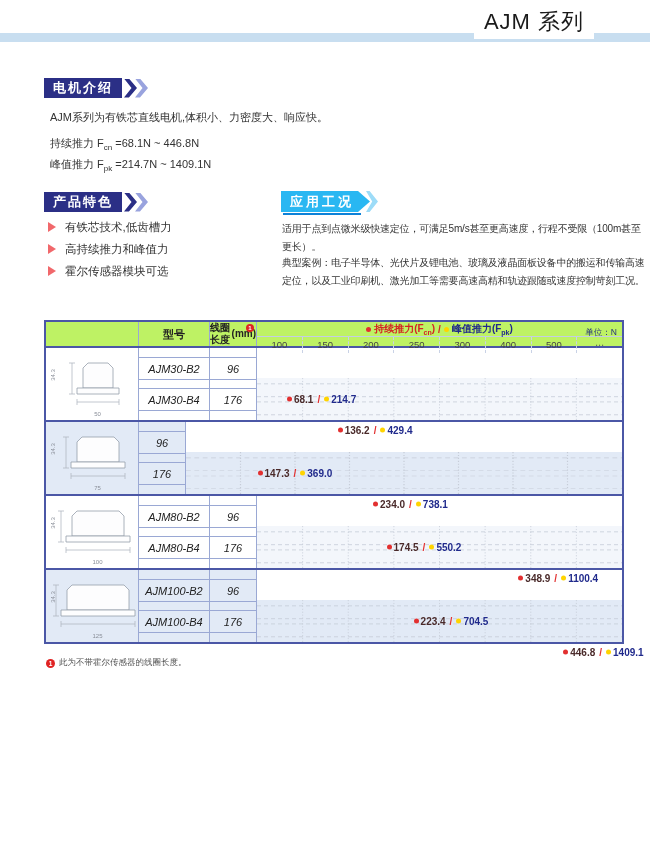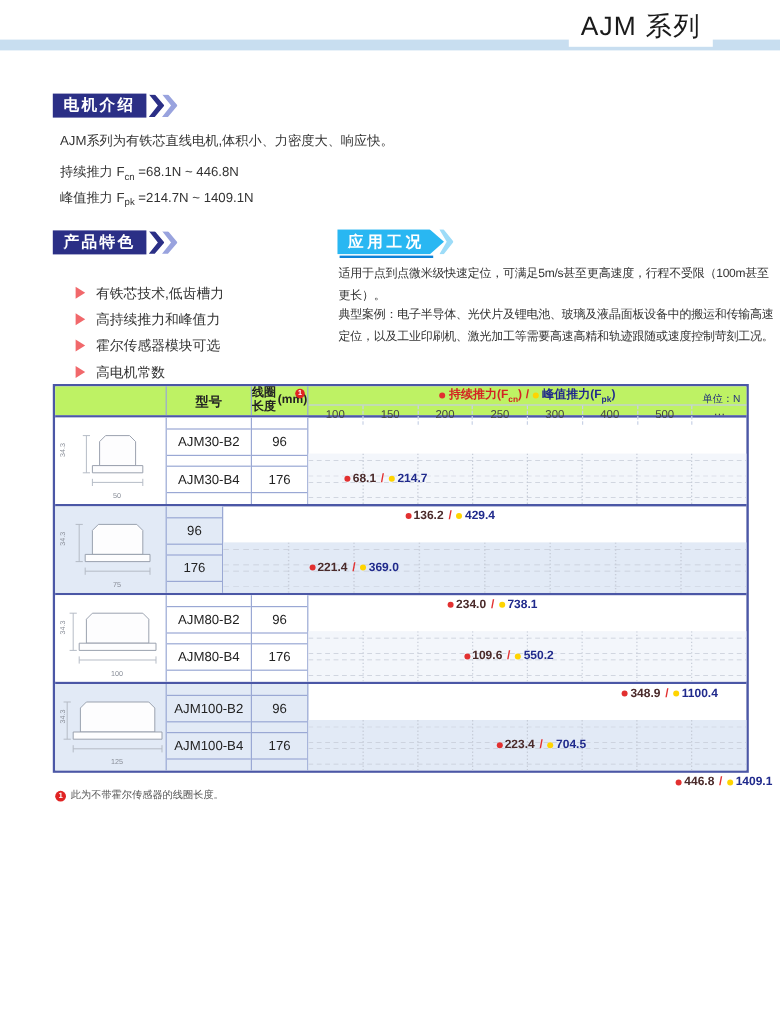--- a/index.html
+++ b/index.html
@@ -37,21 +37,21 @@
   .badge-cyan .shadow { position:absolute; left:2px; bottom:-1px; width:78px; height:2px; background:#0d82d8; }
   .chev-cyan { width:12px; height:21px; margin-left:-4px;
     clip-path:polygon(0 0,30% 0,100% 50%,30% 100%,0 100%,52% 50%); background:#9ddcf8; }
 
   
   .intro-desc { position:absolute; left:50px; top:110px; font-size:11px; color:#333; }
   .force-line { position:absolute; left:50px; font-size:11px; color:#333; }
   .force-line sub { font-size:8px; }
   .fl1 { top:136px; } .fl2 { top:157px; }
 
-  .feat-list { position:absolute; left:63px; top:216px;margin-top:17px; }
+  .feat-list { position:absolute; left:48px; top:216px; }
   .feat-item { display:flex; align-items:center; height:22px; font-size:11.5px; color:#333; }
   .tri { width:0; height:0; border-left:8px solid #f1686b; border-top:5px solid transparent;
          border-bottom:5px solid transparent; margin-right:9px; }
 
   .app-p { position:absolute; left:282px; width:366px; font-size:10px; color:#333;
            line-height:1.75; letter-spacing:-0.2px; }
   .app-p1 { top:220px; } .app-p2 { top:254px; }
 
   
   .datatable {
@@ -76,21 +76,21 @@
   .legend-row sub { font-size:7px; }
   .legend-sep { color:#d42323; }
   .unit-label { position:absolute; right:5px; top:5px; font-size:8.5px; font-weight:normal; color:#24307e; }
   .ticks-row { height:17px; display:flex; border-top:1px solid #c3cde4; }
   .tick { flex:1; text-align:center; font-size:9.5px; color:#444; line-height:16px;
           border-left:1px dashed #c9d2e6; }
   .tick:first-child { border-left:none; }
 
   .tgroup { display:flex; height:72px; }
   .td-img { width:93px; border-right:1px solid #9aa8d4; position:relative; }
-  .td-model, .td-coil { display:flex; flex-direction:column; border-right:1px solid #9aa8d4; }
+  .td-model, .td-coil { display:flex; flex-direction:column; border-right:1px solid #9aa8d4;font-style:italic; }
   .td-model { width:71px; } .td-coil { width:47px; }
   .sr { width:100%; border-bottom:1px solid #9aa8d4; }
   .sr.sp1 { height:10px; } .sr.sp2 { height:9px; } .sr.sp3 { height:9px; border-bottom:none; }
   .sr.val { height:22px; display:flex; align-items:center; justify-content:center;
             font-size:11px; color:#222; }
   .g-odd .td-img, .g-odd .td-model, .g-odd .td-coil { background:#ffffff; }
   .g-odd .td-chart { background:#f3f6fb; }
   .g-even .td-img, .g-even .td-model, .g-even .td-coil { background:#e2eaf6; }
   .g-even .td-chart { background:#e2eaf6; }
 
@@ -144,24 +144,20 @@
       <span class="tri"></span>
       <span>有铁芯技术,低齿槽力</span>
     </div>
   <div class="feat-item">
       <span class="tri"></span>
       <span>高持续推力和峰值力</span>
     </div>
   <div class="feat-item">
       <span class="tri"></span>
       <span>霍尔传感器模块可选</span>
-    </div>
-  <div class="feat-item">
-      <span class="tri"></span>
-      <span>高电机常数</span>
     </div>
 </div>
 
 <div class="badge-cyan">
   <span class="arrow">应用工况</span>
   <span class="chev-cyan"></span>
   <span class="shadow"></span>
 </div>
 <p class="app-p app-p1">适用于点到点微米级快速定位，可满足5m/s甚至更高速度，行程不受限（100m甚至更长）。</p>
 <p class="app-p app-p2">典型案例：电子半导体、光伏片及锂电池、玻璃及液晶面板设备中的搬运和传输高速定位，以及工业印刷机、激光加工等需要高速高精和轨迹跟随或速度控制苛刻工况。</p>
@@ -291,21 +287,21 @@
           <line x1="273.75" y1="0" x2="273.75" y2="72" stroke="#c6ccd8" stroke-width="1" stroke-dasharray="2 3"></line>
           <line x1="319.375" y1="0" x2="319.375" y2="72" stroke="#c6ccd8" stroke-width="1" stroke-dasharray="2 3"></line>
           <line x1="0" y1="10" x2="365" y2="10" stroke="#c6ccd8" stroke-width="1" stroke-dasharray="4 3"></line>
           <line x1="0" y1="32" x2="365" y2="32" stroke="#c6ccd8" stroke-width="1" stroke-dasharray="4 3"></line>
           <line x1="0" y1="41" x2="365" y2="41" stroke="#c6ccd8" stroke-width="1" stroke-dasharray="4 3"></line>
           <line x1="0" y1="63" x2="365" y2="63" stroke="#c6ccd8" stroke-width="1" stroke-dasharray="4 3"></line>
         </svg>
       <div class="plot-row pr1">
           <span class="lab" style="left: 16.4%;">
             <span class="dot dot-red"></span>
-            <span class="fcn">221.4</span>
+            <span class="fcn">147.3</span>
             <span class="slash">/</span>
             <span class="dot dot-yel"></span>
             <span class="fpk">369.0</span>
           </span>
         </div>
       <div class="plot-row pr2">
           <span class="lab" style="left: 42.9%;">
             <span class="dot dot-red"></span>
             <span class="fcn">234.0</span>
             <span class="slash">/</span>
@@ -354,21 +350,21 @@
           <line x1="273.75" y1="0" x2="273.75" y2="72" stroke="#c6ccd8" stroke-width="1" stroke-dasharray="2 3"></line>
           <line x1="319.375" y1="0" x2="319.375" y2="72" stroke="#c6ccd8" stroke-width="1" stroke-dasharray="2 3"></line>
           <line x1="0" y1="10" x2="365" y2="10" stroke="#c6ccd8" stroke-width="1" stroke-dasharray="4 3"></line>
           <line x1="0" y1="32" x2="365" y2="32" stroke="#c6ccd8" stroke-width="1" stroke-dasharray="4 3"></line>
           <line x1="0" y1="41" x2="365" y2="41" stroke="#c6ccd8" stroke-width="1" stroke-dasharray="4 3"></line>
           <line x1="0" y1="63" x2="365" y2="63" stroke="#c6ccd8" stroke-width="1" stroke-dasharray="4 3"></line>
         </svg>
       <div class="plot-row pr1">
           <span class="lab" style="left: 35.5%;">
             <span class="dot dot-red"></span>
-            <span class="fcn">109.6</span>
+            <span class="fcn">174.5</span>
             <span class="slash">/</span>
             <span class="dot dot-yel"></span>
             <span class="fpk">550.2</span>
           </span>
         </div>
       <div class="plot-row pr2">
           <span class="lab" style="left: 71.6%;">
             <span class="dot dot-red"></span>
             <span class="fcn">348.9</span>
             <span class="slash">/</span>

